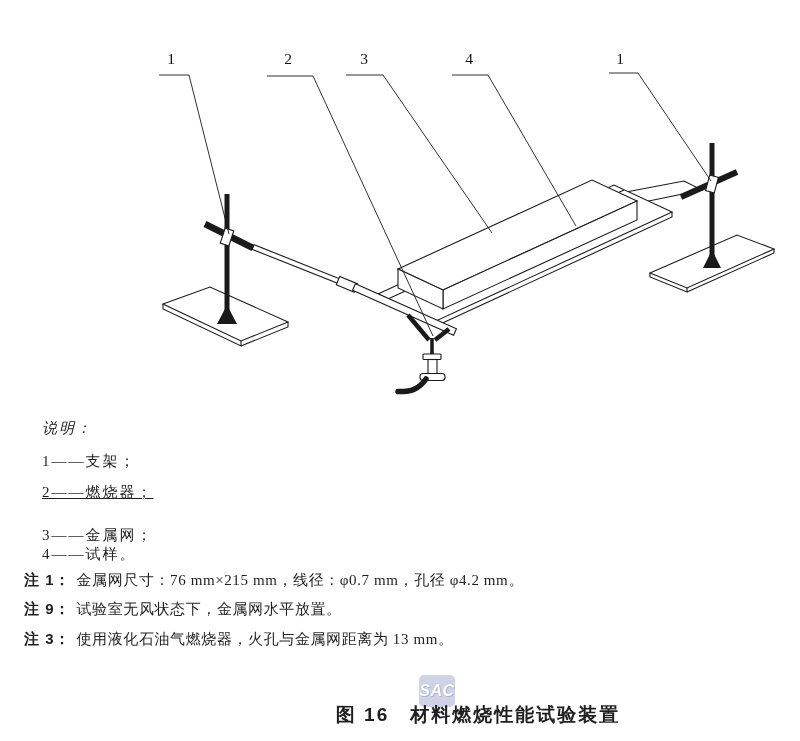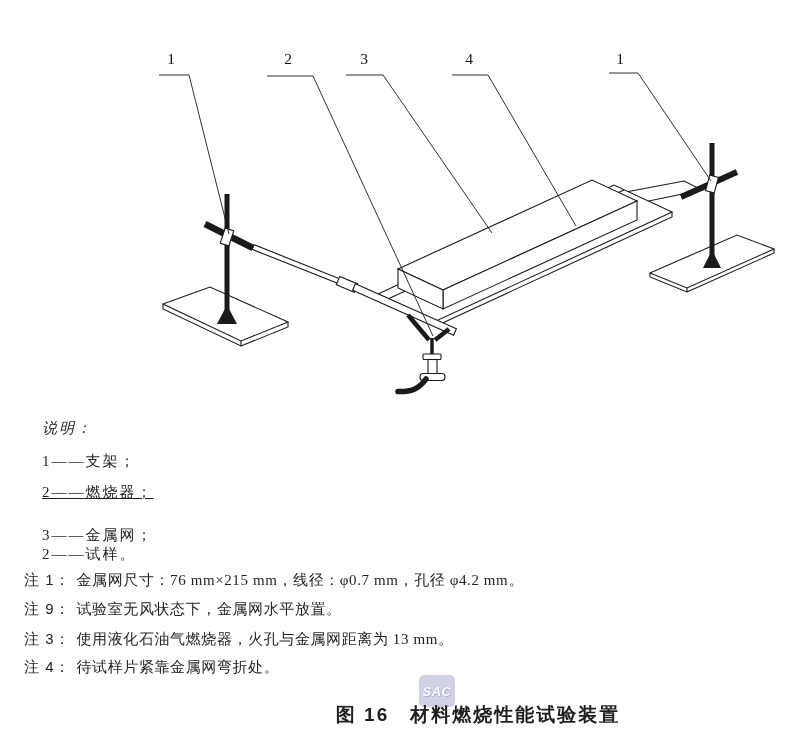--- a/index.html
+++ b/index.html
@@ -32,37 +32,37 @@
   .leg-2{left:42px;top:526px;}
   .leg-3{left:42px;top:545px;}
   .legend-item{font-size:15px;letter-spacing:2px;}
   .note{font-size:15px;letter-spacing:0.6px;left:24px;}
   .note-0{top:571px;}
   .note-1{top:600px;}
   .note-2{top:630px;}
   .note-3{top:658px;}
   .note-prefix{
     font-family:"Liberation Sans","DejaVu Sans",sans-serif;
-    font-weight:400;letter-spacing:1px;margin-right:6px;margin-top:28px;
+    font-weight:700;letter-spacing:1px;margin-right:6px;margin-top:28px;
   }
   .caption{
     left:478px;top:702px;transform:translateX(-50%);
     font-family:"Liberation Sans","DejaVu Sans",sans-serif;
     font-weight:700;font-size:19px;letter-spacing:2px;
     z-index:3;
   }
   .watermark{
     position:absolute;left:419px;top:675px;width:36px;height:32px;
     background:var(--wm-bg);border-radius:5px;z-index:2;
     display:flex;align-items:center;justify-content:center;
     opacity:0.95;
   }
   .watermark span{
     font-family:"Liberation Sans","DejaVu Sans",sans-serif;
-    font-style:italic;font-weight:700;font-size:13px;
+    font-style:italic;font-weight:700;font-size:16px;
     color:var(--wm-text);
     text-shadow:0 0 1px #99a1c6, 1px 1px 0 #aab1d2;
     letter-spacing:0.5px;
   }
 </style>
 </head>
 <body>
 
 <div class="page">
 
@@ -129,33 +129,30 @@
       <text x="364" y="64">3</text>
       <text x="469" y="64">4</text>
       <text x="620" y="64">1</text>
     </g>
   </svg>
 
   <div class="txt legend-title">说明：</div>
   <div class="txt legend-item leg-0">1——支架；</div>
   <div class="txt legend-item leg-1">2——燃烧器；</div>
   <div class="txt legend-item leg-2">3——金属网；</div>
-  <div class="txt legend-item leg-3">2——试样。</div>
+  <div class="txt legend-item leg-3">4——试样。</div>
 
   <div class="txt note note-0">
     <span class="note-prefix">注 1：</span><span>金属网尺寸：76 mm×215 mm，线径：φ0.7 mm，孔径 φ4.2 mm。</span>
   </div>
   <div class="txt note note-1">
     <span class="note-prefix">注 9：</span><span>试验室无风状态下，金属网水平放置。</span>
   </div>
   <div class="txt note note-2">
     <span class="note-prefix">注 3：</span><span>使用液化石油气燃烧器，火孔与金属网距离为 13 mm。</span>
-  </div>
-  <div class="txt note note-3">
-    <span class="note-prefix">注 4：</span><span>待试样片紧靠金属网弯折处。</span>
   </div>
 
   <div class="watermark">
     <span>SAC</span>
   </div>
 
   <div class="txt caption">图 16　材料燃烧性能试验装置</div>
 
 </div>
 

